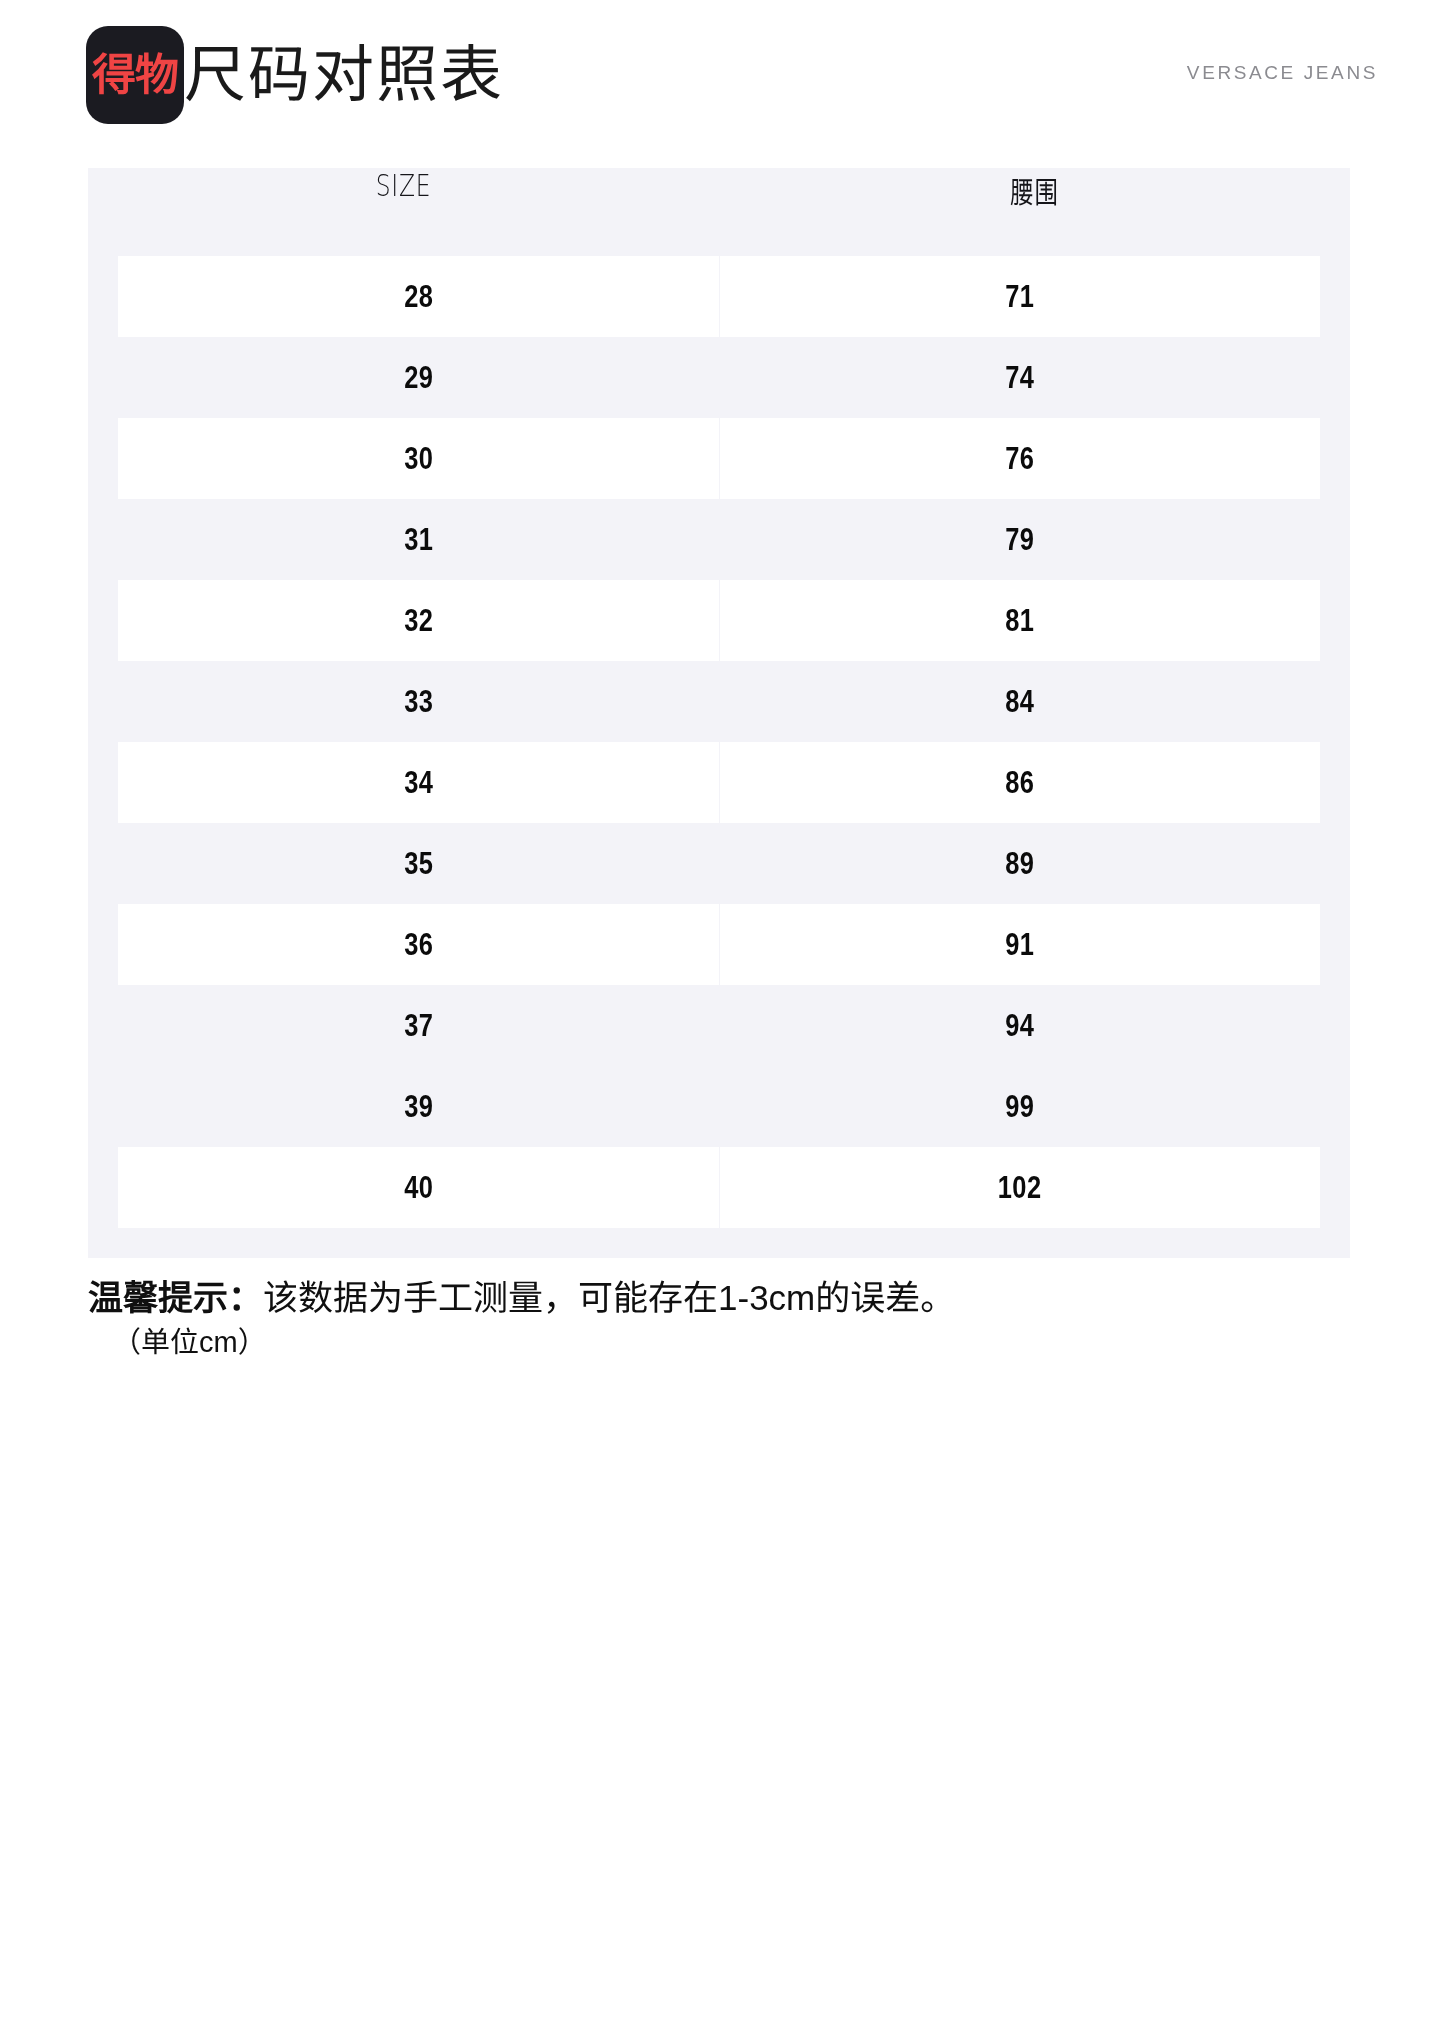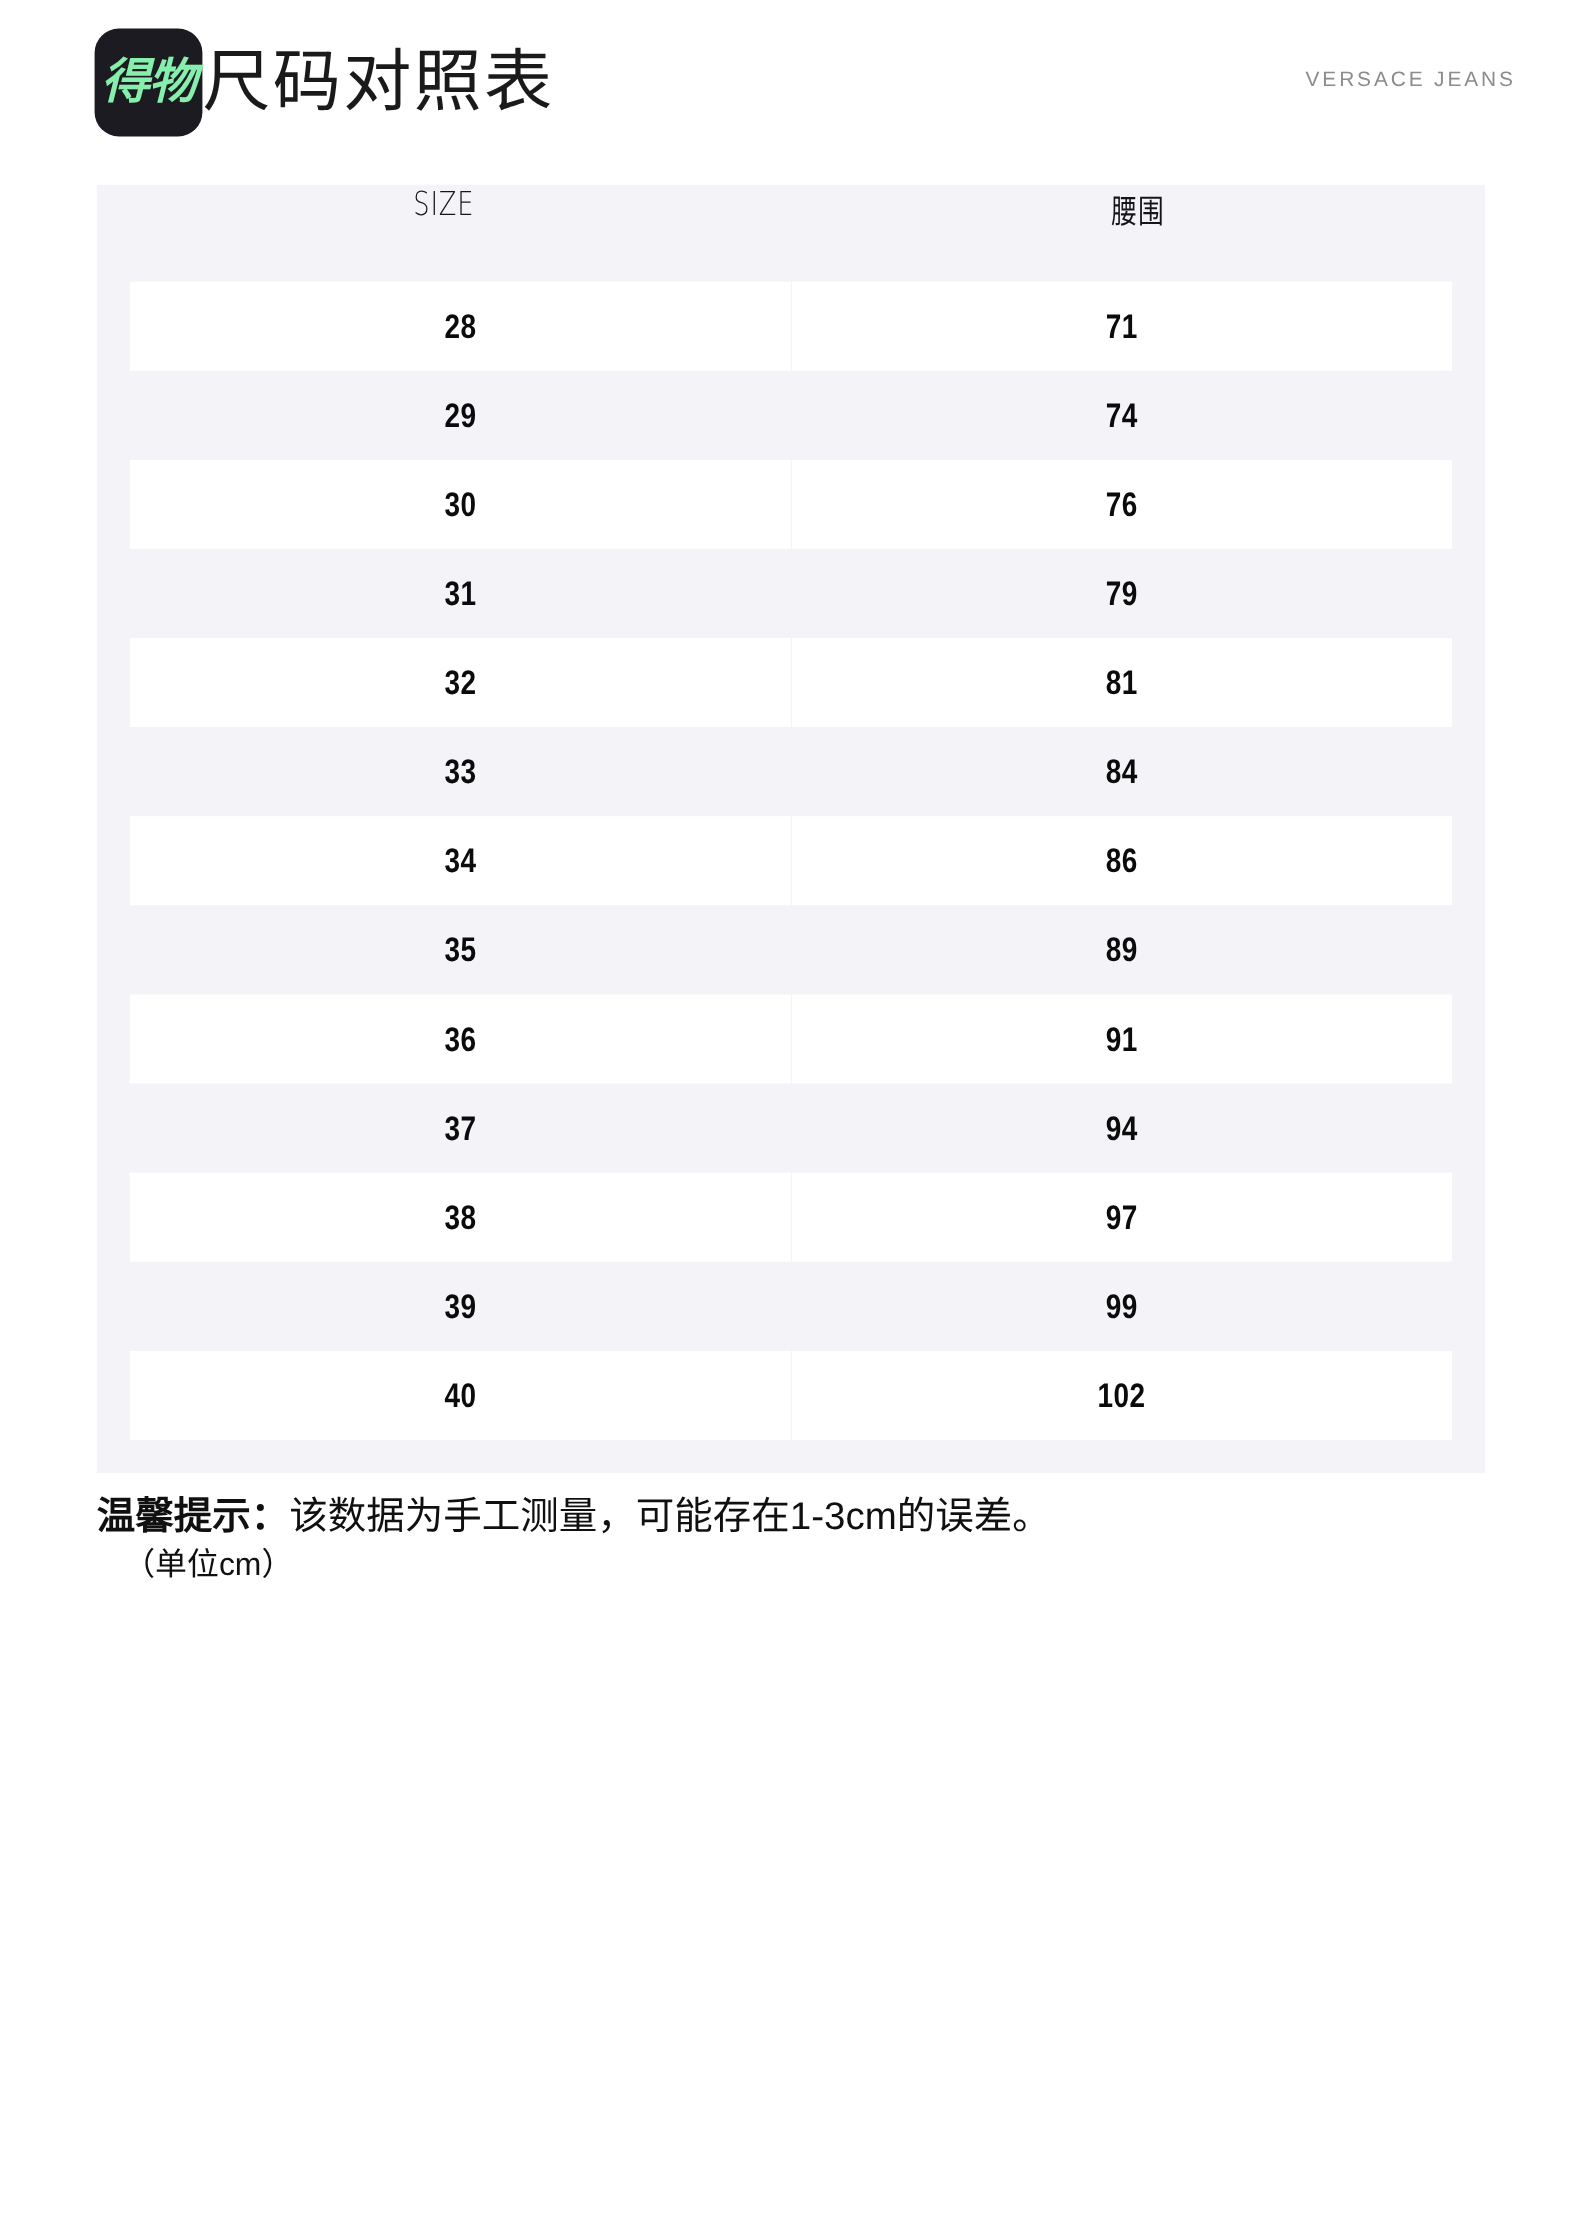--- a/index.html
+++ b/index.html
@@ -39,27 +39,26 @@
     width: 98px;
     height: 98px;
     border-radius: 22px;
     background: #1b1b21;
     display: flex;
     align-items: center;
     justify-content: center;
     flex: 0 0 auto;
   }
   .logo-badge .logo-text {
-    color: #86efac;
+    color: #ef4444;
     font-size: 44px;
     font-weight: 700;
     letter-spacing: -1px;
     line-height: 1;
     font-family: "Liberation Sans", "DejaVu Sans", sans-serif;
-    font-style: italic;
   }
 
   .page-title {
     font-size: 62px;
     font-weight: 400;
     letter-spacing: 2px;
     line-height: 1;
     color: #1a1a1a;
     white-space: nowrap;
     flex: 0 0 auto;
@@ -274,28 +273,20 @@
 
       <div class="row alt">
         <div class="cell first">
             <span class="val">37</span>
           </div>
         <div class="cell">
             <span class="val">94</span>
           </div>
       </div>
 
-      <div class="row plain">
-        <div class="cell first">
-            <span class="val">38</span>
-          </div>
-        <div class="cell">
-            <span class="val">97</span>
-          </div>
-      </div>
 
       <div class="row alt">
         <div class="cell first">
             <span class="val">39</span>
           </div>
         <div class="cell">
             <span class="val">99</span>
           </div>
       </div>
 

